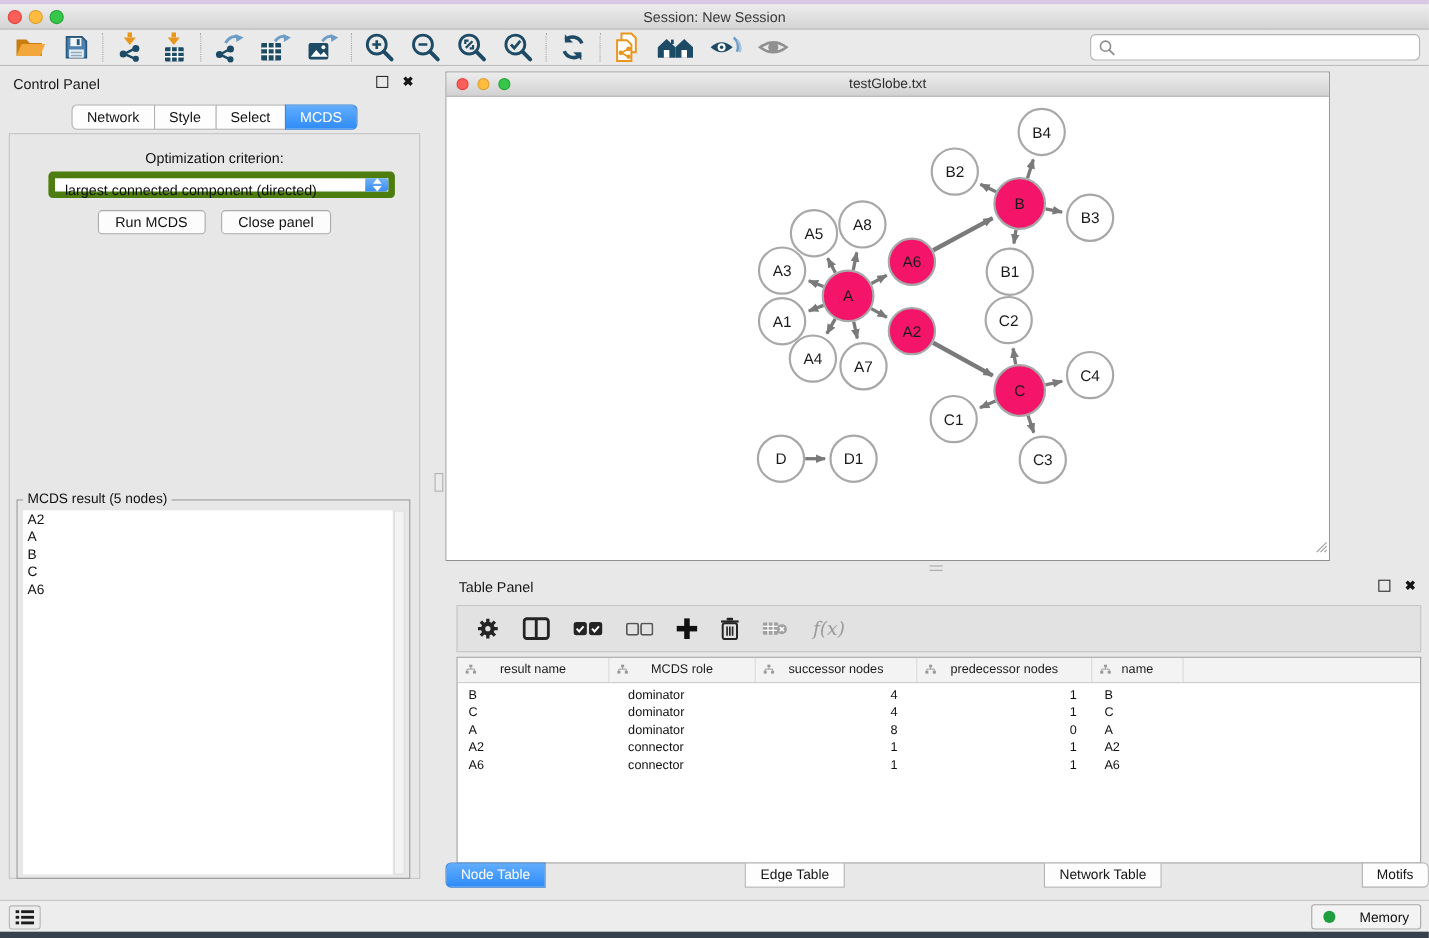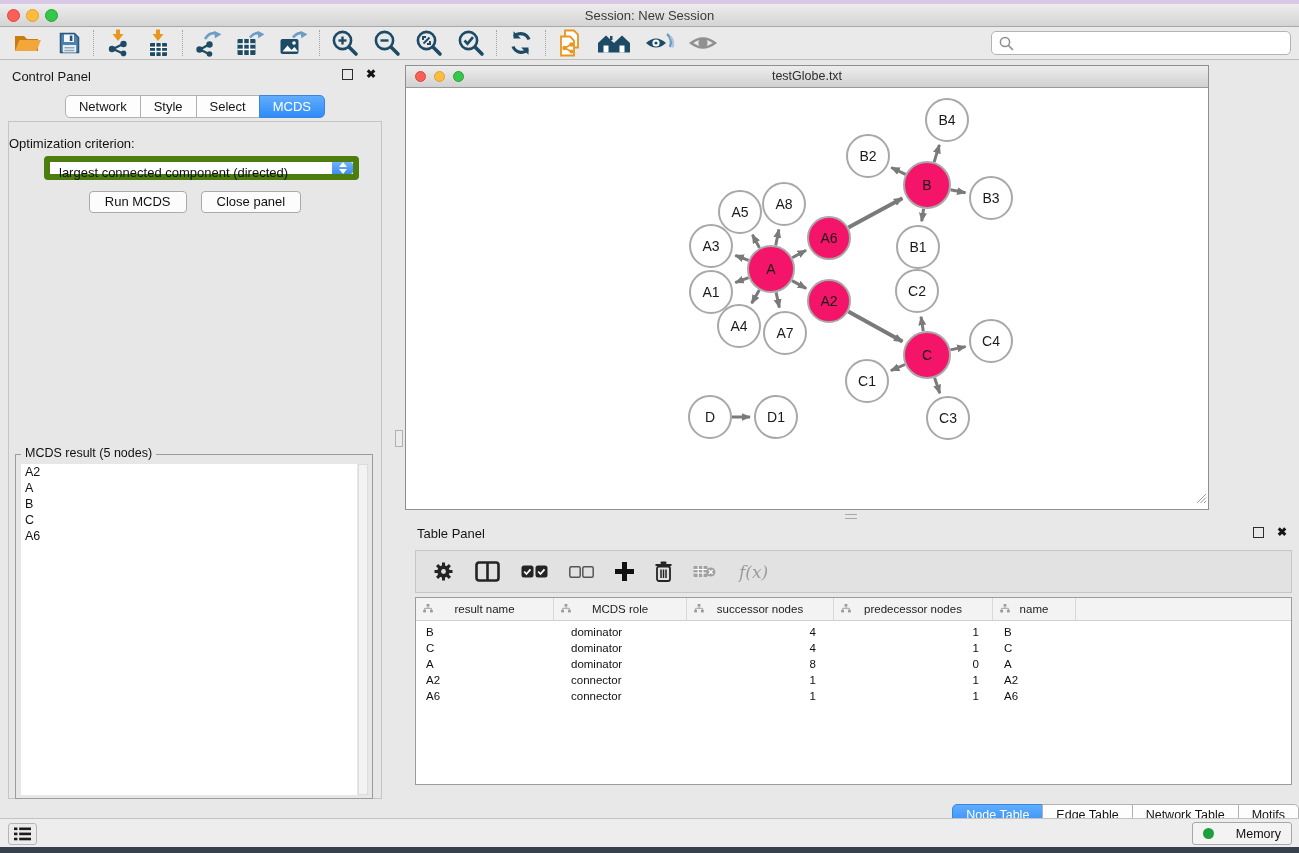--- a/index.html
+++ b/index.html
@@ -27,21 +27,21 @@
   .sbtn{height:21px;line-height:21px;padding:0 13px;background:#fdfdfd;border:1px solid #b2b2b2;font-size:13px;color:#151515;margin-left:-1px;box-sizing:content-box;cursor:default}
   .sbtn:first-child{border-radius:5px 0 0 5px;margin-left:0}
   .sbtn:last-child{border-radius:0 5px 5px 0}
   .sbtn.active{background:linear-gradient(#61adfe,#2f8cf8);border-color:#3a86dd;color:#fff}
   
   .control-panel{position:absolute;left:0;top:60px;width:390px;height:752px}
   .cp-head{position:absolute;left:12px;top:9px;font-size:13px;color:#161616}
   .cp-icons{position:absolute;right:14px;top:9px;display:flex;gap:13px;align-items:center}
   .ctl-tabs{position:absolute;left:0;top:35px;width:100%;display:flex;justify-content:center}
   .cp-content{position:absolute;left:8px;top:61px;width:374px;height:678px;border:1px solid #c5c5c5;background:#e7e7e7;box-sizing:border-box}
-  .opt-label{margin-top:14px;text-align:left;font-size:13px;color:#111}
+  .opt-label{margin-top:14px;text-align:center;font-size:13px;color:#111}
   .pselect{position:absolute;left:35px;top:34px;width:315px;height:24px;background:#fff;border:6px solid #4d7c0f;border-radius:4px;box-sizing:border-box}
   .pselect .val{font-size:13px;line-height:22px;padding-left:9px;color:#101010;white-space:nowrap}
   .stepper{position:absolute;right:0;top:0;bottom:0;width:21px;background:linear-gradient(#72b2f9,#3a8df2);border-radius:0 3px 3px 0;display:flex;flex-direction:column;align-items:center;justify-content:center;gap:2px}
   .tri-up{width:0;height:0;border-left:4px solid transparent;border-right:4px solid transparent;border-bottom:5px solid #fff}
   .tri-down{width:0;height:0;border-left:4px solid transparent;border-right:4px solid transparent;border-top:5px solid #fff}
   .pbuttons{position:absolute;left:0;width:100%;top:69px;display:flex;justify-content:center;gap:14px}
   .pbtn{height:22px;line-height:20px;padding:0 15px;background:#fcfcfc;border:1px solid #aaa;border-radius:4px;font-size:13px;color:#111;box-sizing:border-box;cursor:default}
   .fieldset{position:absolute;left:6px;right:8px;top:332px;height:343px;border:1px solid #9c9c9c}
   .legend{position:absolute;top:-9px;left:5px;background:#e7e7e7;padding:0 4px;font-size:12.5px;color:#111}
   .listbox{position:absolute;left:5px;top:9px;right:15px;bottom:3px;background:#fff;overflow:hidden}
@@ -71,21 +71,21 @@
   .th.w0{width:138px}.th.w1{width:133px}.th.w2{width:147px}.th.w3{width:159px}.th.w4{width:83px}
   .th.filler{flex:1;border-right:none}
   .tbody{padding-top:3px}
   .trow{display:flex;height:16px;align-items:center}
   .td{font-size:11.5px;color:#101010;box-sizing:border-box;white-space:nowrap}
   .td.c0{width:138px;padding-left:10px}
   .td.c1{width:133px;padding-left:17px}
   .td.c2{width:147px;text-align:right;padding-right:18px}
   .td.c3{width:159px;text-align:right;padding-right:14px}
   .td.c4{width:83px;padding-left:11px}
-  .tp-tabs{position:absolute;left:0;right:0;top:284px;display:flex;justify-content:flex-end}
+  .tp-tabs{position:absolute;left:0;right:0;top:264px;display:flex;justify-content:space-between}
   .tp-tabs .sbtn{font-size:12.5px}
   
   .status-bar{position:absolute;left:0;top:818px;width:100%;height:29px;background:#ededed;border-top:1px solid #c3c3c3;box-sizing:border-box}
   .list-btn{position:absolute;left:8px;top:4px;width:29px;height:22px;background:#ececec;border:1px solid #b6b6b6;border-radius:3px;display:flex;align-items:center;justify-content:center;box-sizing:border-box}
   .memory-btn{position:absolute;right:7px;top:3px;height:23px;padding:0 10px;background:#f3f3f3;border:1px solid #a8a8a8;border-radius:3px;display:flex;align-items:center;gap:22px;box-sizing:border-box}
   .mem-dot{width:11px;height:11px;border-radius:50%;background:#1e9e3e}
   .mem-label{font-size:12.5px;color:#111}
   .bottom-strip{position:absolute;left:0;top:847px;width:100%;height:6px;background:#37414d}
 </style>
 </head>

